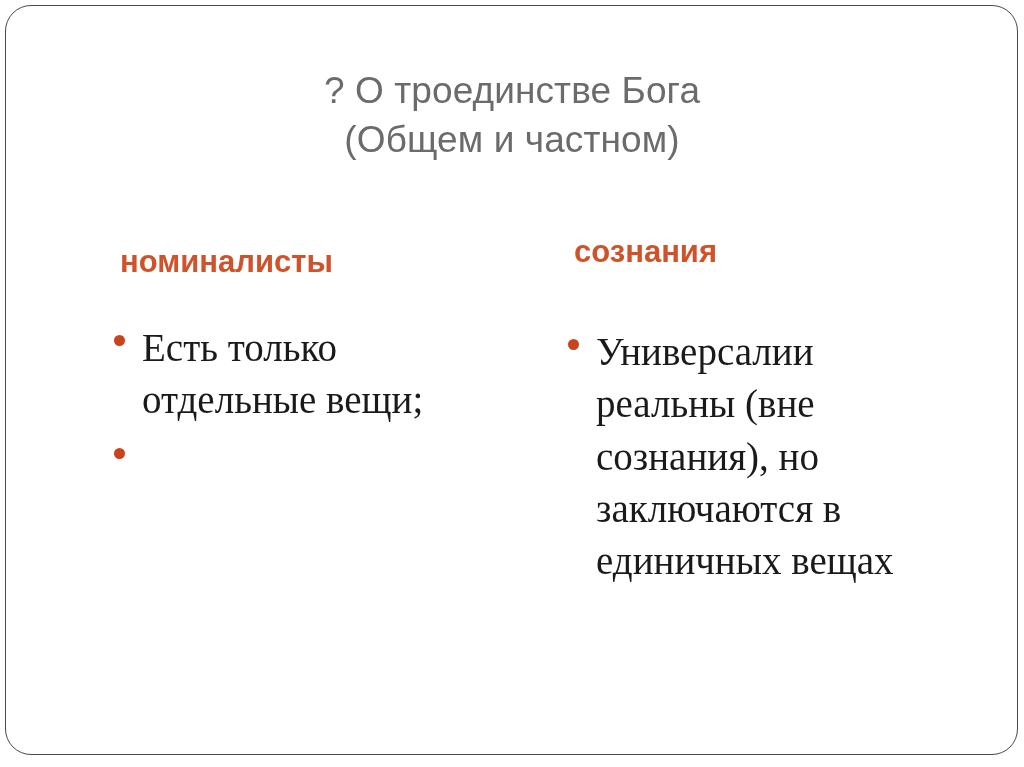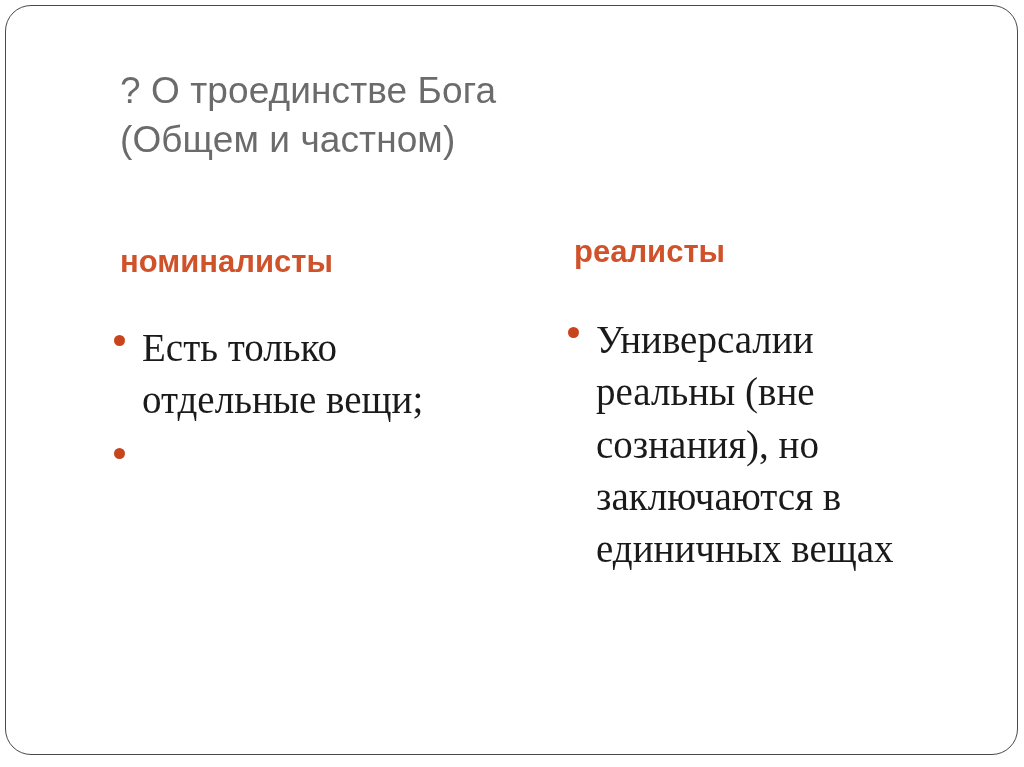--- a/index.html
+++ b/index.html
@@ -33,21 +33,21 @@
     border-radius: 26px;
     box-sizing: border-box;
     pointer-events: none;
   }
 
   .slide-title {
     position: absolute;
     left: 120px;
     top: 66px;
     width: 784px;
-    text-align: left;
+    text-align: center;
     color: #6b6b6b;
     font-family: "Liberation Sans", sans-serif;
     font-weight: 400;
     font-size: 37px;
     line-height: 1.33;
     letter-spacing: 0.1px;
     white-space: pre-line;
   }
 
   .columns {
@@ -84,21 +84,21 @@
     margin: 0 0 0 16px;
   }
 
   .bullet-list {
     list-style: none;
     margin: 0;
     padding: 0;
   }
 
   .column-left .bullet-list { margin-top: 42px; }
-  .column-right .bullet-list { margin-top: 44px; }
+  .column-right .bullet-list { margin-top: 56px; }
 
   .bullet-item {
     position: relative;
     padding-left: 38px;
     margin-bottom: 8px;
     font-family: "Liberation Serif", serif;
     font-size: 39px;
     line-height: 1.34;
     color: #1a1a1a;
   }
@@ -138,21 +138,21 @@
           <span class="bullet-marker"></span>
           <span class="bullet-text">Есть только отдельные вещи;</span>
         </li>
         <li class="bullet-item">
           <span class="bullet-marker"></span>
         </li>
       </ul>
     </div>
 
     <div class="column column-right">
-      <div class="column-heading">реалисты</div>
+      <div class="column-heading">сознания</div>
       <ul class="bullet-list">
         <li class="bullet-item">
           <span class="bullet-marker"></span>
           <span class="bullet-text">Универсалии реальны (вне сознания), но заключаются в единичных вещах</span>
         </li>
       </ul>
     </div>
 
   </div>
 </div>

